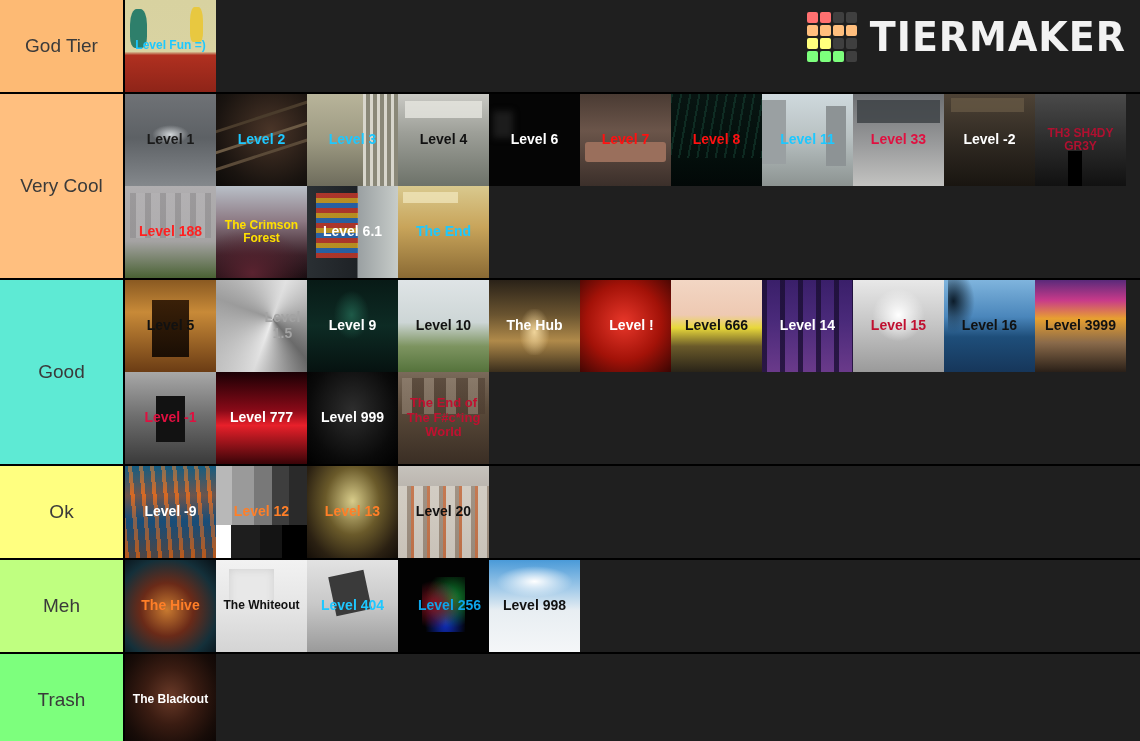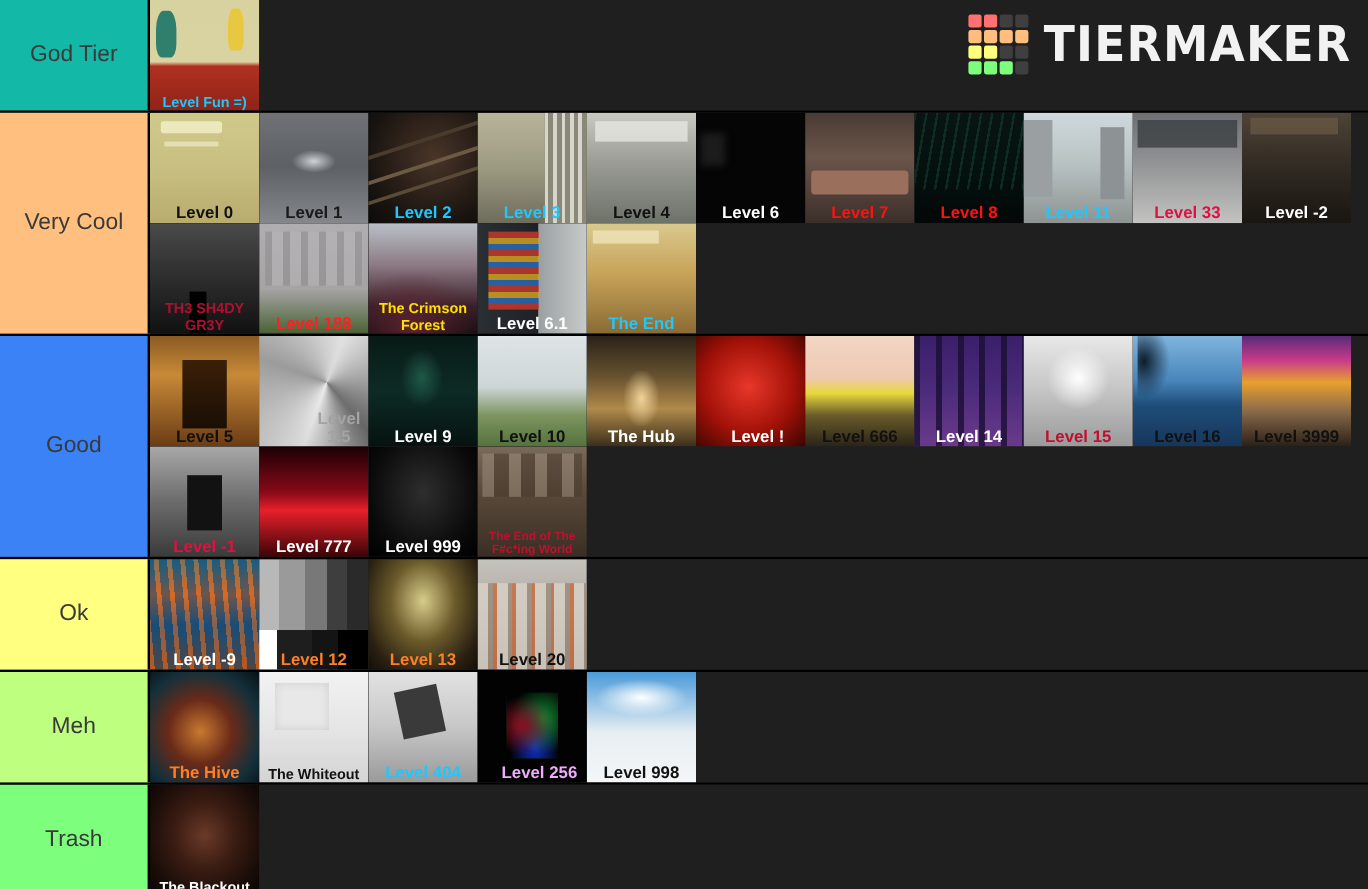--- a/index.html
+++ b/index.html
@@ -45,31 +45,31 @@
   }
   .tier-items {
     flex: 1; display: flex; flex-wrap: wrap; align-content: flex-start;
     background: #1f1f1f;
   }
 
   
   .item {
     width: 91px; height: 92px;
     position: relative; overflow: hidden;
-    display: flex; align-items: flex-end; justify-content: center;
+    display: flex; align-items: center; justify-content: center;
   }
   .item .bg { position: absolute; inset: 0; }
   .item .cap {
     position: relative; z-index: 3;
     font-size: 14px; font-weight: bold; text-align: center;
     line-height: 1.12; padding: 0 2px; width: 100%;
     word-break: break-word;
   }
   .cap.sm { font-size: 12px; }
-  .cap.xs { font-size: 10px; }
+  .cap.xs { font-size: 13px; }
 
   
   .bg-funroom{background:
     linear-gradient(180deg,#d8d2a0 0%,#d9d3a2 56%,#b03020 60%,#8e2418 100%);}
   .bg-funroom::after{content:"";position:absolute;left:6%;top:10%;width:18%;height:42%;
     background:#2e7f6b;border-radius:40% 40% 30% 30%;box-shadow:58px -4px 0 -2px #e8c840,98px 2px 0 -4px #d2682c;}
   .bg-lvl0{background:linear-gradient(180deg,#cfc98a 0%,#c9c183 45%,#b8ab6d 100%);}
   .bg-lvl0::after{content:"";position:absolute;left:10%;top:8%;width:56%;height:10%;
     background:#f2efc8;opacity:.85;border-radius:2px;box-shadow:0 14px 0 -3px #eae6bd;}
   .bg-lvl1{background:linear-gradient(180deg,#6f7276 0%,#5d6165 48%,#84888c 100%);}
@@ -176,21 +176,21 @@
   .bg-lvl998::after{content:"";position:absolute;left:8%;top:6%;width:84%;height:34%;
     background:radial-gradient(ellipse,#fff 0%,rgba(255,255,255,0) 70%);}
   .bg-blackout{background:radial-gradient(ellipse at 50% 46%,#6a3a28 0%,#3a1c12 40%,#180c08 76%,#0a0504 100%);}
 </style>
 </head>
 <body>
 
 <div id="app">
 
   <div class="tier-row" style="min-height: 94px;">
-      <div class="tier-label" style="background: #14b8a6;">God Tier</div>
+      <div class="tier-label" style="background: #fdba74;">God Tier</div>
       <div class="tier-items">
         <div class="item">
           <div class="bg bg-funroom"></div>
           <div class="cap sm" style="color: rgb(30, 200, 255);">Level Fun =)</div>
         </div>
       </div>
     </div>
     <div class="header-row" id="header-slot" style="position: absolute; top: 0px; right: 0px; width: 520px; pointer-events: none;">
       <div class="logo">
         <div class="logo-grid">
@@ -213,24 +213,20 @@
         </div>
         <div class="logo-text">TIERMAKER</div>
       </div>
     </div>
 
   <div id="tier-rows">
       <div class="tier-row" style="min-height: 186px;">
         <div class="tier-label" style="background: rgb(255, 191, 127);">Very Cool</div>
         <div class="tier-items">
           <div class="item">
-            <div class="bg bg-lvl0"></div>
-            <div class="cap" style="color: rgb(17, 17, 17);">Level 0</div>
-          </div>
-          <div class="item">
             <div class="bg bg-lvl1"></div>
             <div class="cap" style="color: rgb(26, 26, 26);">Level 1</div>
           </div>
           <div class="item">
             <div class="bg bg-lvl2"></div>
             <div class="cap" style="color: rgb(30, 200, 255);">Level 2</div>
           </div>
           <div class="item">
             <div class="bg bg-lvl3"></div>
             <div class="cap" style="color: rgb(30, 200, 255);">Level 3</div>
@@ -279,21 +275,21 @@
             <div class="bg bg-lvl61"></div>
             <div class="cap" style="color: rgb(255, 255, 255);">Level 6.1</div>
           </div>
           <div class="item">
             <div class="bg bg-theend"></div>
             <div class="cap" style="color: rgb(30, 200, 255);">The End</div>
           </div>
         </div>
       </div>
       <div class="tier-row" style="min-height: 186px;">
-        <div class="tier-label" style="background: #3b82f6;">Good</div>
+        <div class="tier-label" style="background: #5eead4;">Good</div>
         <div class="tier-items">
           <div class="item">
             <div class="bg bg-lvl5"></div>
             <div class="cap" style="color: rgb(17, 17, 17);">Level 5</div>
           </div>
           <div class="item">
             <div class="bg bg-lvl15b"></div>
             <div class="cap" style="color: #a3a3a3; padding-left: 44px;">Level 1.5</div>
           </div>
           <div class="item">
@@ -381,21 +377,21 @@
           <div class="item">
             <div class="bg bg-whiteout"></div>
             <div class="cap sm" style="color: rgb(17, 17, 17);">The Whiteout</div>
           </div>
           <div class="item">
             <div class="bg bg-lvl404"></div>
             <div class="cap" style="color: rgb(30, 200, 255);">Level 404</div>
           </div>
           <div class="item">
             <div class="bg bg-lvl256"></div>
-            <div class="cap" style="color: #f0abfc; margin-left: 12px;">Level 256</div>
+            <div class="cap" style="color: #0ea5e9; margin-left: 12px;">Level 256</div>
           </div>
           <div class="item">
             <div class="bg bg-lvl998"></div>
             <div class="cap" style="color: rgb(17, 17, 17);">Level 998</div>
           </div>
         </div>
       </div>
       <div class="tier-row" style="min-height: 94px;">
         <div class="tier-label" style="background: rgb(125, 255, 125);">Trash</div>
         <div class="tier-items">

